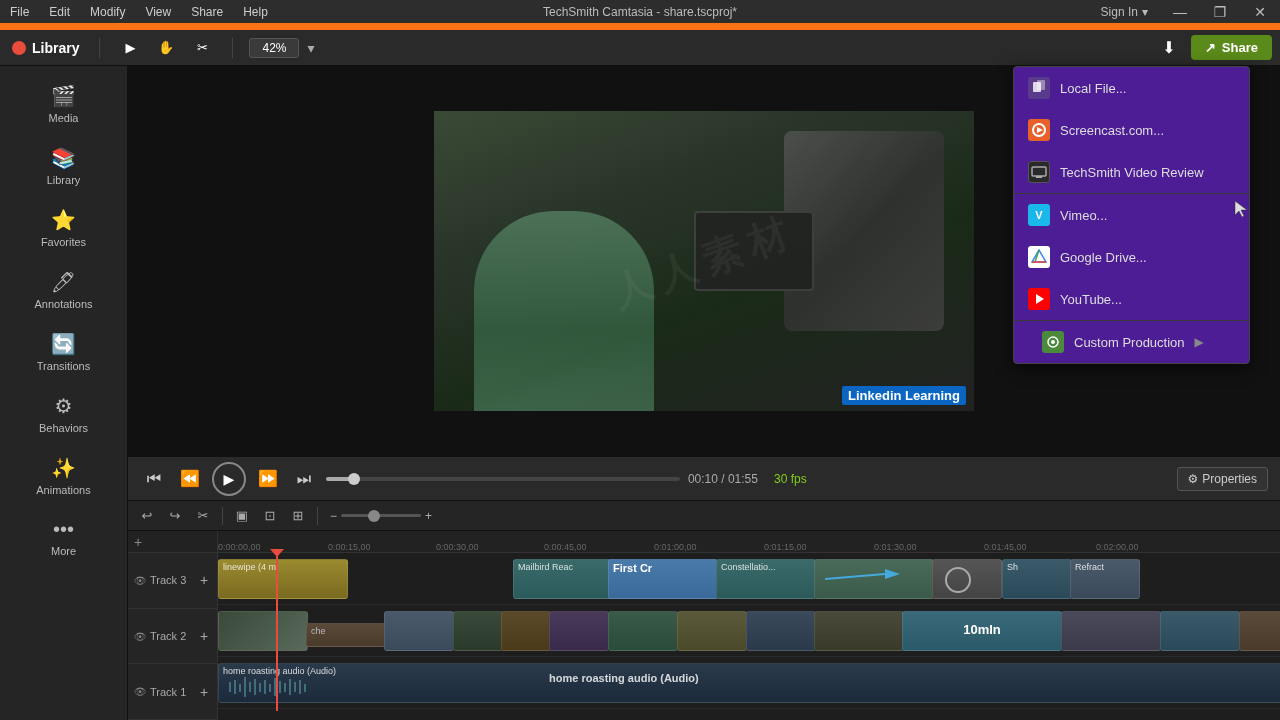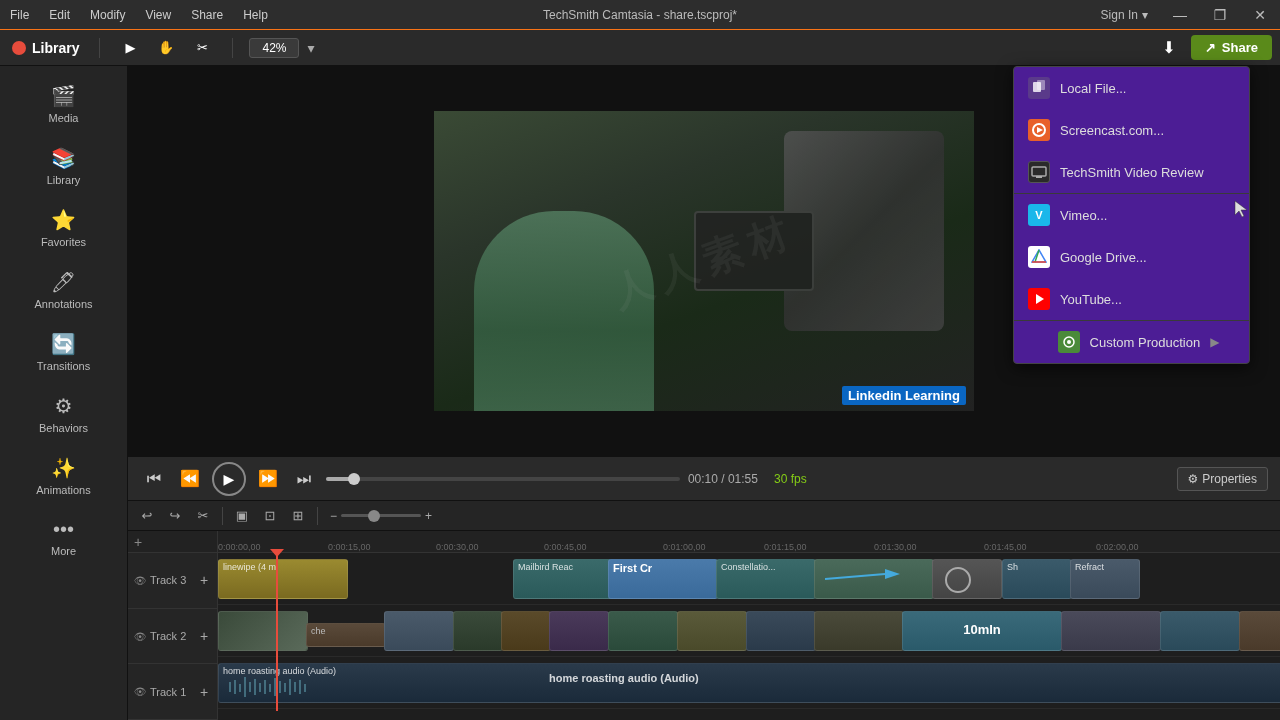--- a/index.html
+++ b/index.html
@@ -2,21 +2,21 @@
 <html><head>
   <meta charset="utf-8">
   <style>
     * { margin: 0; padding: 0; box-sizing: border-box; }
     body { width: 1280px; height: 720px; overflow: hidden; background: #1e1e1e; font-family: 'Segoe UI', Arial, sans-serif; color: #ddd; font-size: 12px; }
 
     
     #titlebar {
       width: 100%; height: 30px; background: #2d2d2d;
       display: flex; align-items: center; justify-content: space-between;
-      border-bottom: 1px solid #f97316;
+      border-bottom: 7px solid #f97316;
     }
     #titlebar .menu {
       display: flex; align-items: center; gap: 0; height: 100%;
     }
     #titlebar .menu-item {
       padding: 0 10px; height: 100%; display: flex; align-items: center;
       cursor: pointer; font-size: 12px; color: #ccc;
     }
     #titlebar .title {
       position: absolute; left: 50%; transform: translateX(-50%);
@@ -256,21 +256,21 @@
     }
     .dropdown-item {
       display: flex; align-items: center; gap: 10px;
       padding: 10px 14px; cursor: pointer; color: #ddd; font-size: 13px;
     }
     .dropdown-item .d-icon {
       width: 22px; height: 22px; border-radius: 3px;
       display: flex; align-items: center; justify-content: center; font-size: 14px;
       flex-shrink: 0;
     }
-    .dropdown-item.has-arrow { justify-content: center; padding-left: 28px; }
+    .dropdown-item.has-arrow { justify-content: flex-start; padding-left: 28px; }
     .dropdown-item .arrow { color: #888; font-size: 12px; }
     .dropdown-divider { height: 1px; background: #3a3a3a; }
   </style>
 </head>
 <body>
 
 <div id="titlebar">
   <div class="menu">
     <div class="menu-item">File</div>
     <div class="menu-item">Edit</div>
@@ -430,21 +430,21 @@
           </div>
         </div>
 
         <div id="track-area">
 
           <div id="ruler">
             <span class="ruler-mark" style="left:0px;text-align:center;">0:00:00,00</span>
             <span class="ruler-mark" style="left:110px;">0:00:15,00</span>
             <span class="ruler-mark" style="left:218px;">0:00:30,00</span>
             <span class="ruler-mark" style="left:326px;">0:00:45,00</span>
-            <span class="ruler-mark" style="left:436px;margin-left:9px;">0:01:00,00</span>
+            <span class="ruler-mark" style="left:436px;">0:01:00,00</span>
             <span class="ruler-mark" style="left:546px;">0:01:15,00</span>
             <span class="ruler-mark" style="left:656px;">0:01:30,00</span>
             <span class="ruler-mark" style="left:766px;">0:01:45,00</span>
             <span class="ruler-mark" style="left:878px;">0:02:00,00</span>
           </div>
 
           <div class="tracks-container">
 
             <div class="playhead" style="left:58px;height:158px;">
               <div class="playhead-head"></div>

